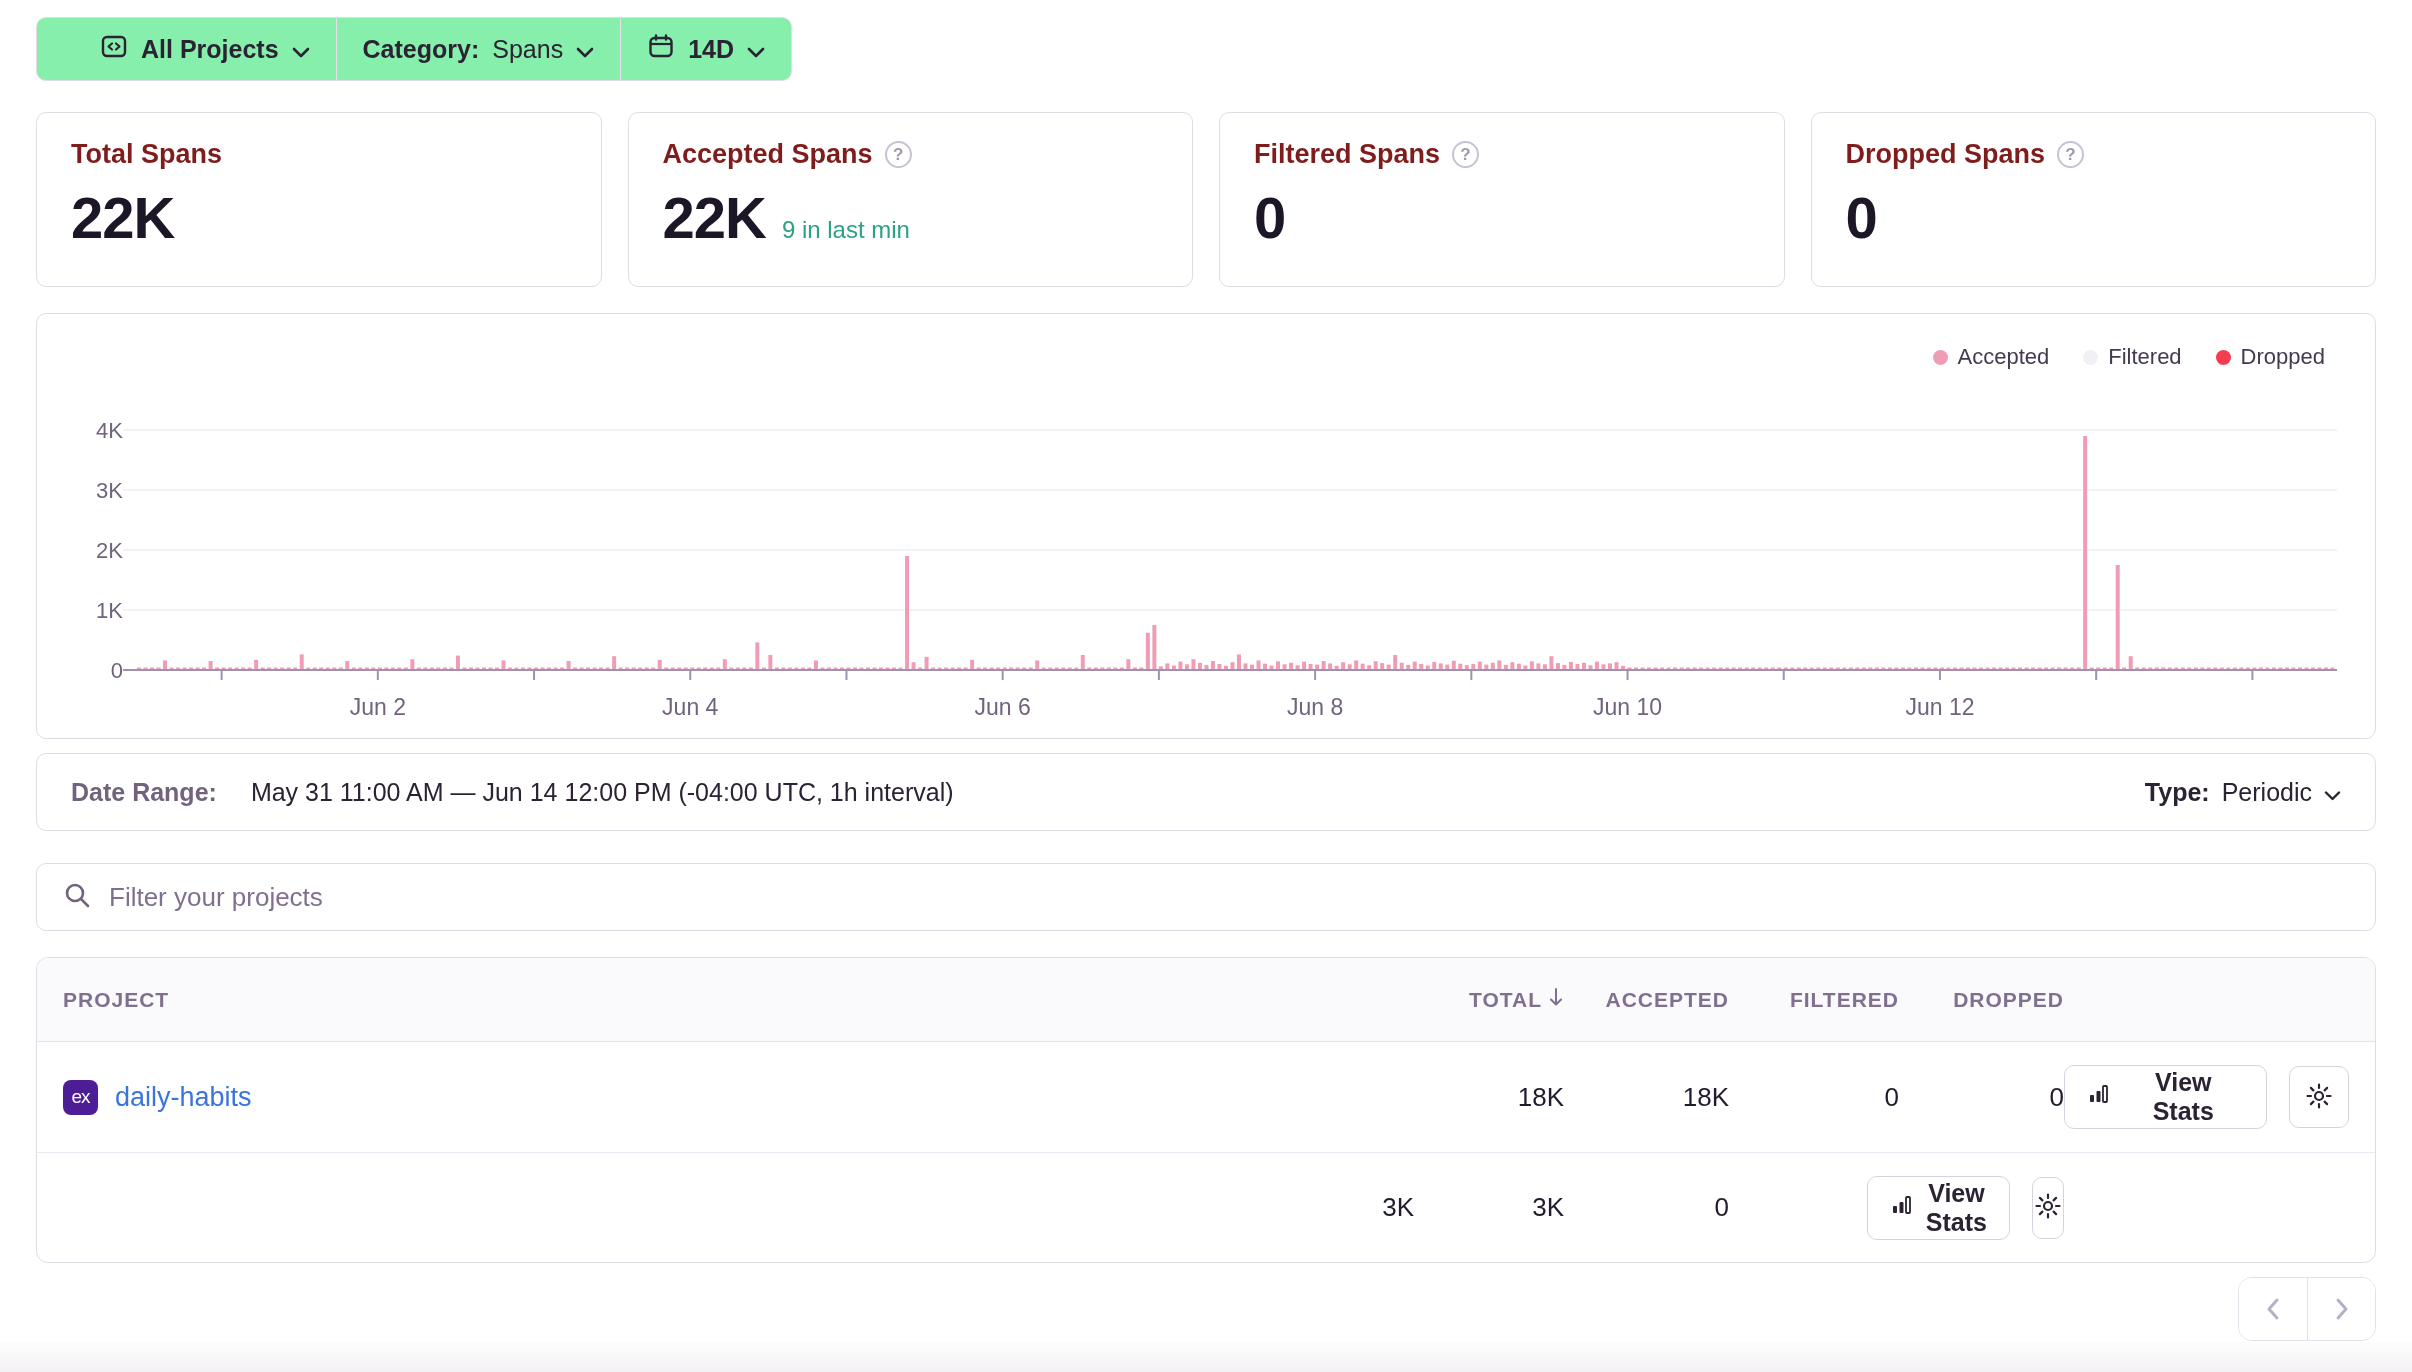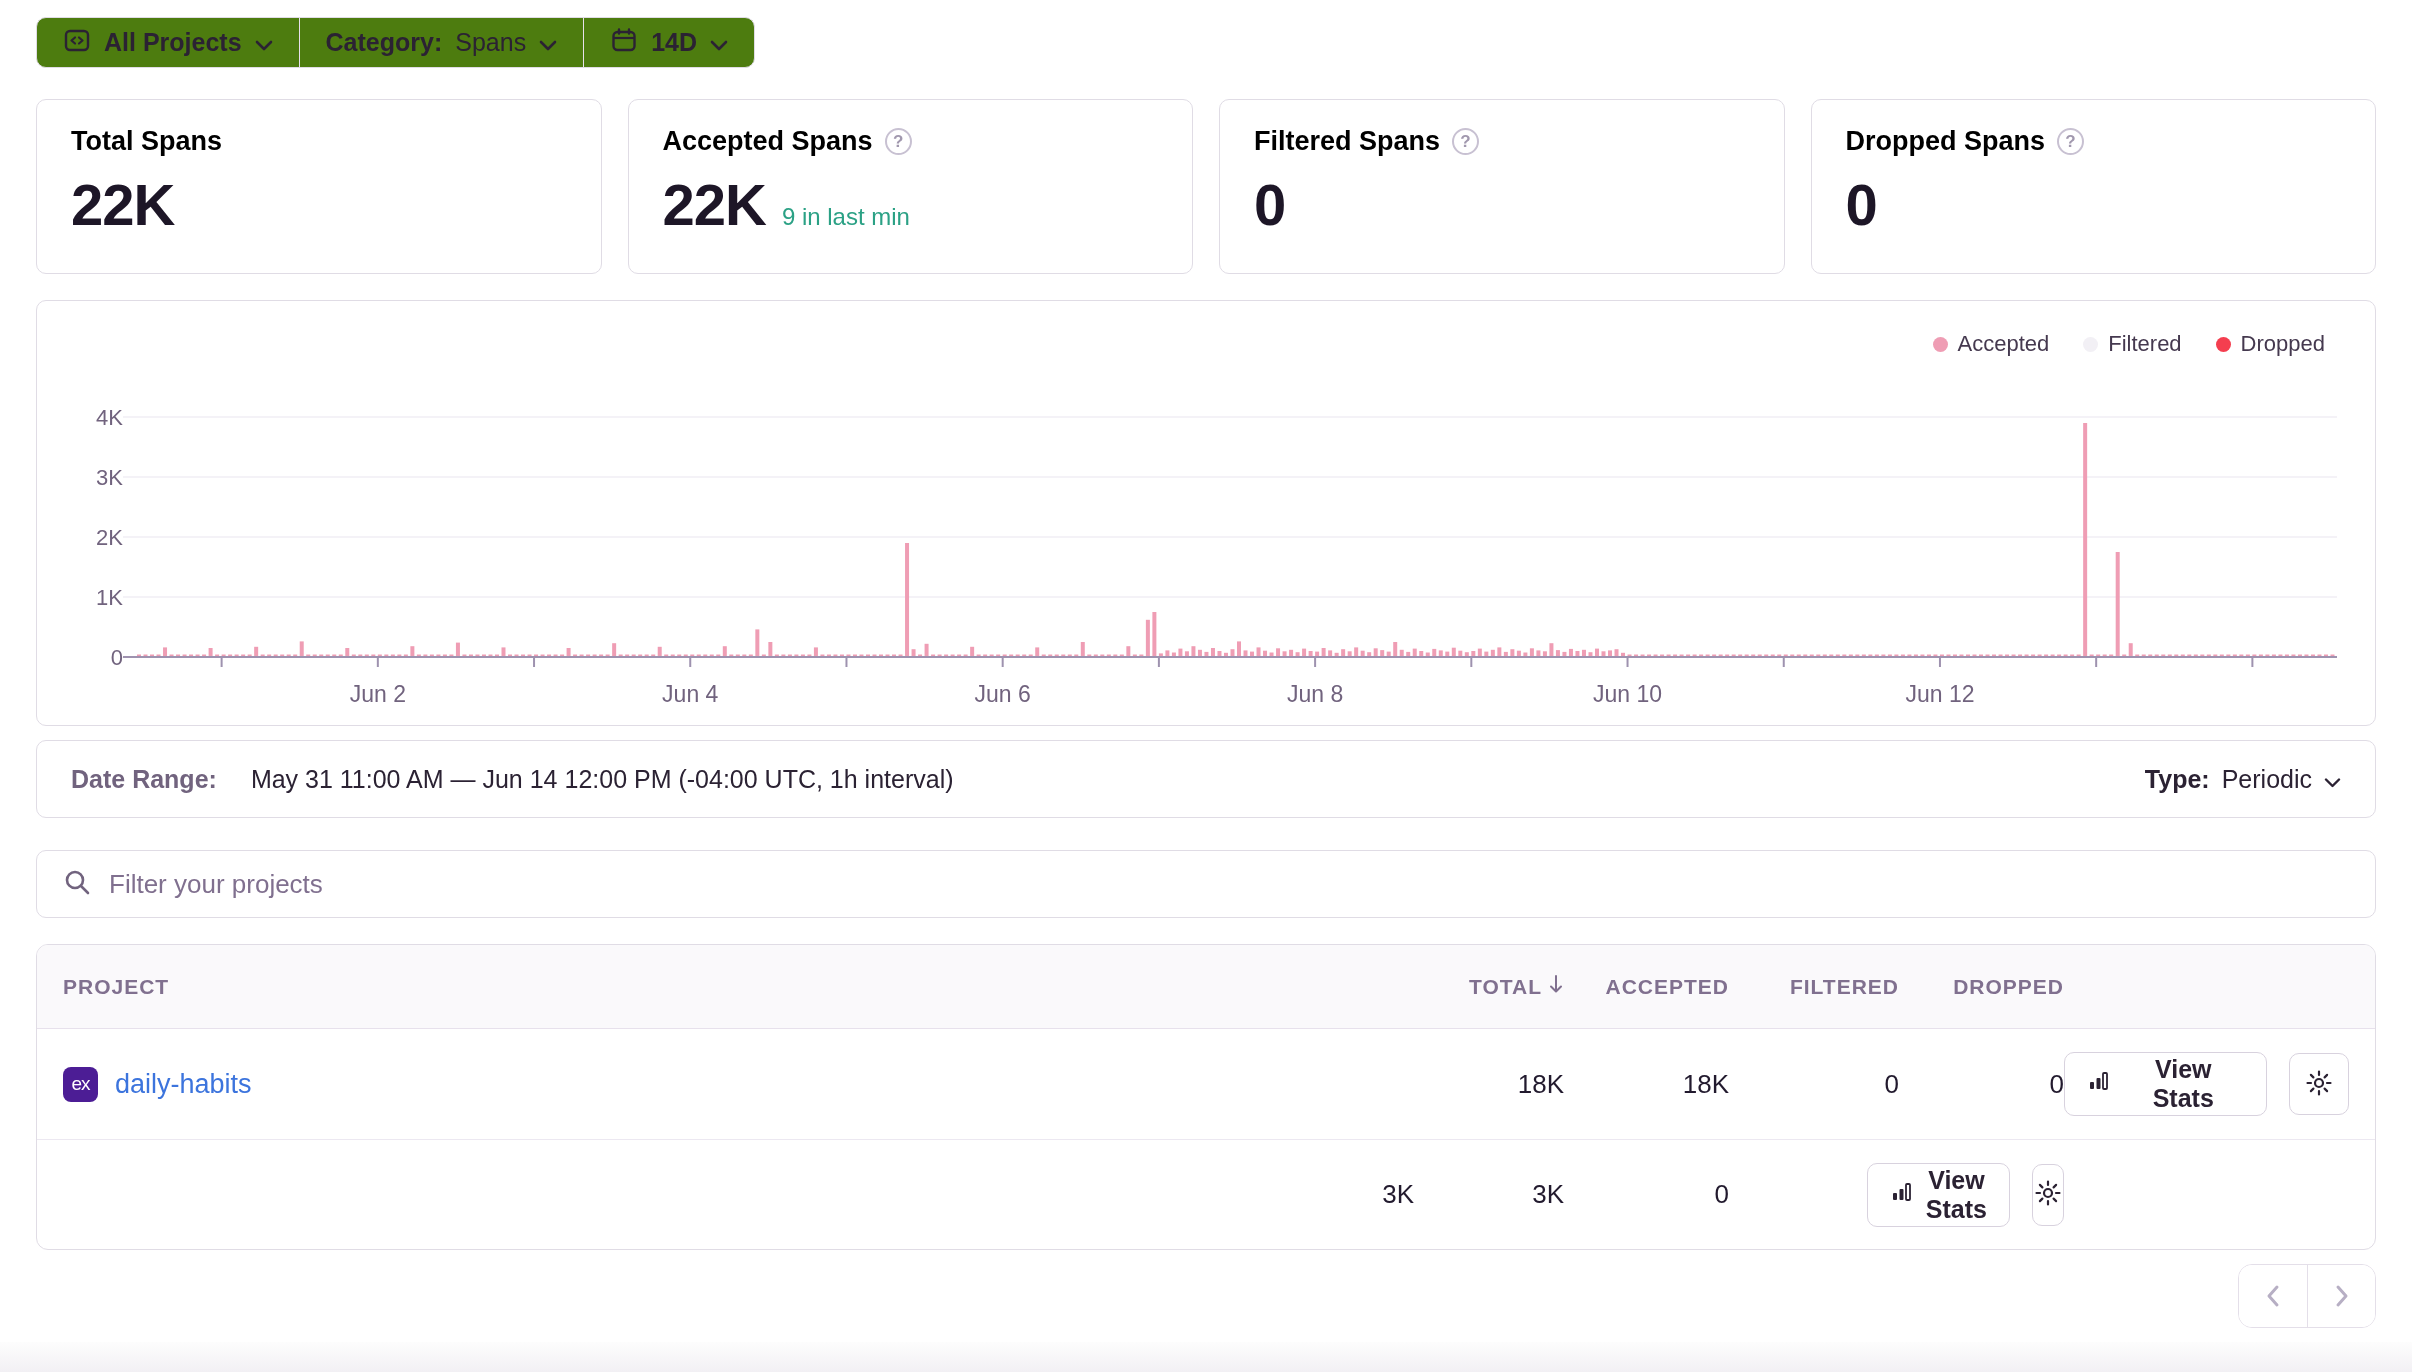--- a/index.html
+++ b/index.html
@@ -2,32 +2,32 @@
 <html><head>
 <meta charset="utf-8">
 <style>
   * { margin:0; padding:0; box-sizing:border-box; }
   html,body { width:2412px; height:1372px; overflow:hidden; background:#ffffff;
     font-family:"Liberation Sans","DejaVu Sans",sans-serif; color:#2b2233; }
   .page { padding:17px 36px 0 36px; position:relative; height:100%; }
 
   
   .filter-bar { display:inline-flex; align-items:stretch; border:1px solid #e0dce5;
-    border-radius:10px; height:51px; background:#4d7c0f; }
+    border-radius:10px; height:64px; background:#86efac;padding-left:37px; }
   .filter-seg { display:flex; align-items:center; gap:13px; padding:0 26px; font-size:25px; cursor:pointer; }
   .filter-seg + .filter-seg { border-left:1px solid #e7e1ec; }
   .fb-bold { font-weight:700; color:#2b2233; }
   .fb-reg { font-weight:400; color:#2b2233; }
   .chev { display:inline-block; }
 
   
   .cards { display:flex; gap:26px; margin-top:31px; }
   .card { flex:1; height:175px; border:1px solid #e0dce5; border-radius:10px; padding:26px 34px; background:#fff; }
   .card-title-row { display:flex; align-items:center; gap:12px; }
-  .card-title { font-size:27px; font-weight:700; color:#000000; }
+  .card-title { font-size:27px; font-weight:700; color:#7f1d1d; }
   .help-circle { width:27px; height:27px; border:2px solid #c8c1d2; border-radius:50%;
     color:#a198ae; font-size:17px; font-weight:700; display:flex; align-items:center; justify-content:center; }
   .card-value-row { display:flex; align-items:baseline; gap:16px; margin-top:14px; }
   .card-value { font-size:58px; font-weight:600; color:#1d1627; letter-spacing:-1px; }
   .card-sub { font-size:24px; font-weight:500; color:#2ba185; }
 
   
   .chart-card { margin-top:26px; border:1px solid #e0dce5; border-radius:10px; background:#fff;
     padding:18px 0 6px 0; }
   .legend { display:flex; justify-content:flex-end; gap:34px; padding-right:50px; margin-top:12px; }

